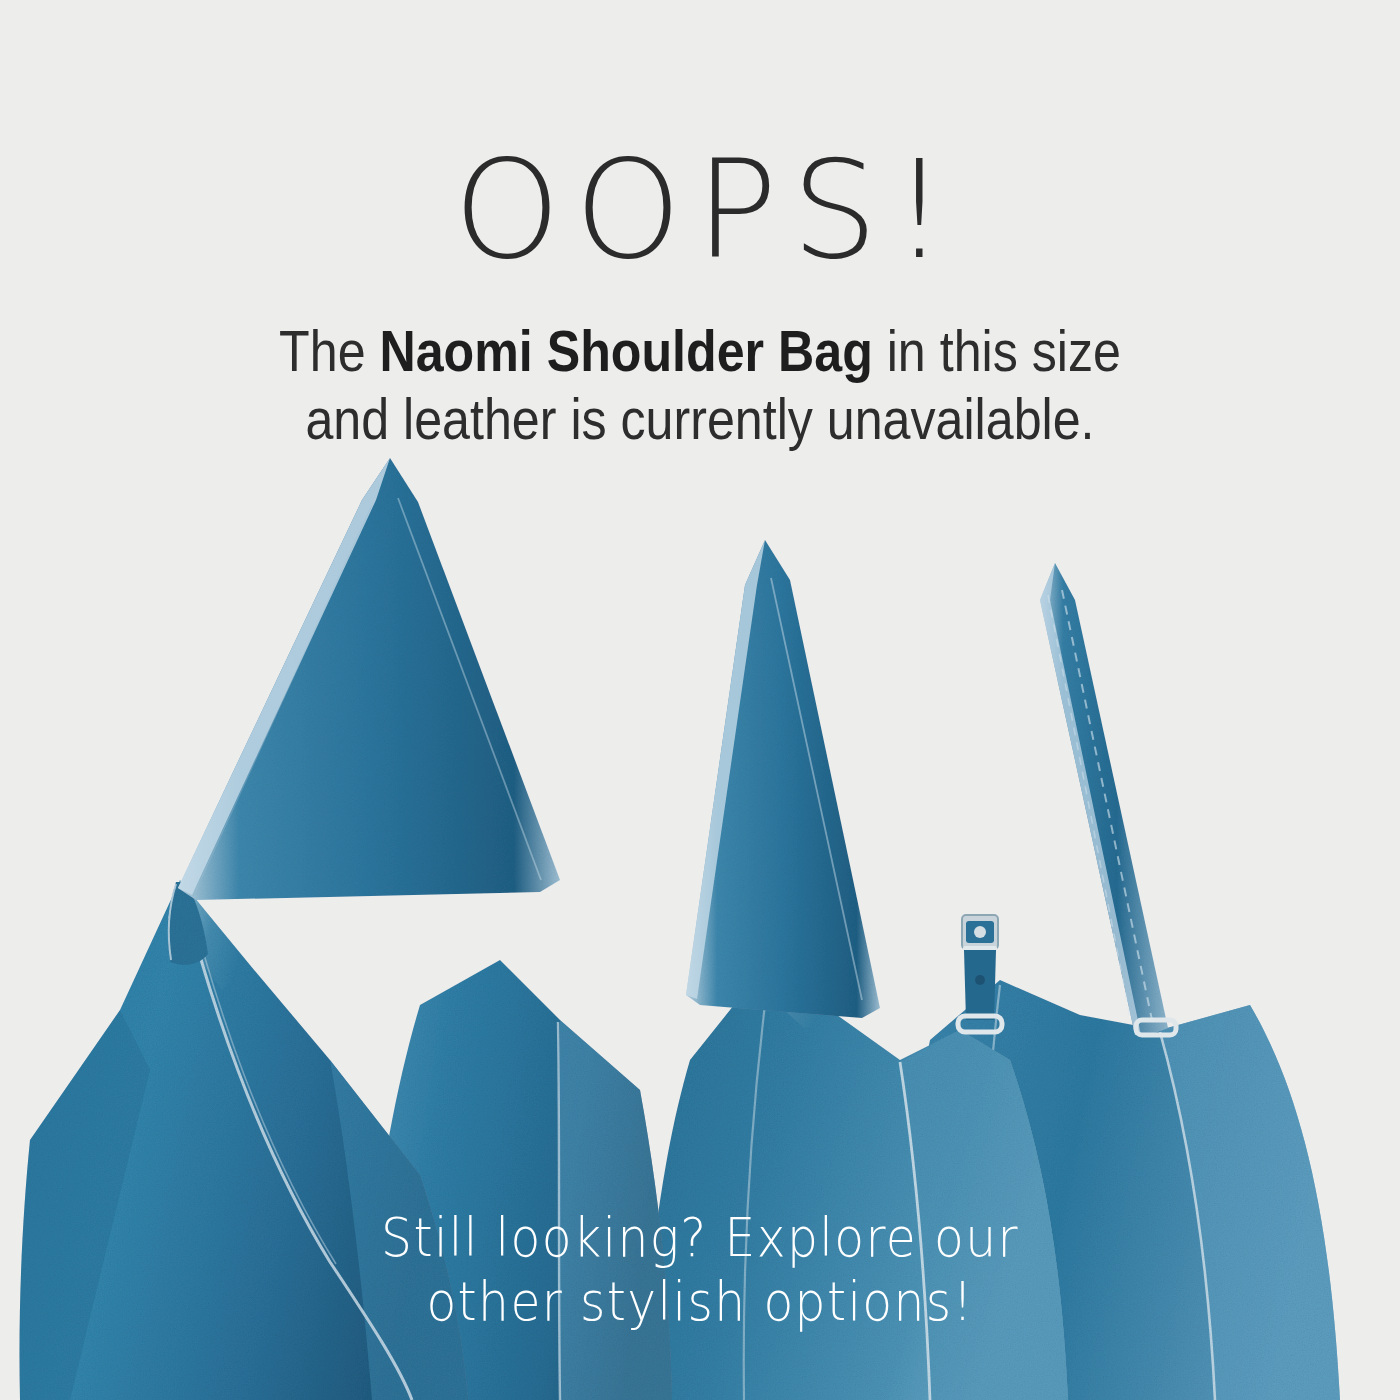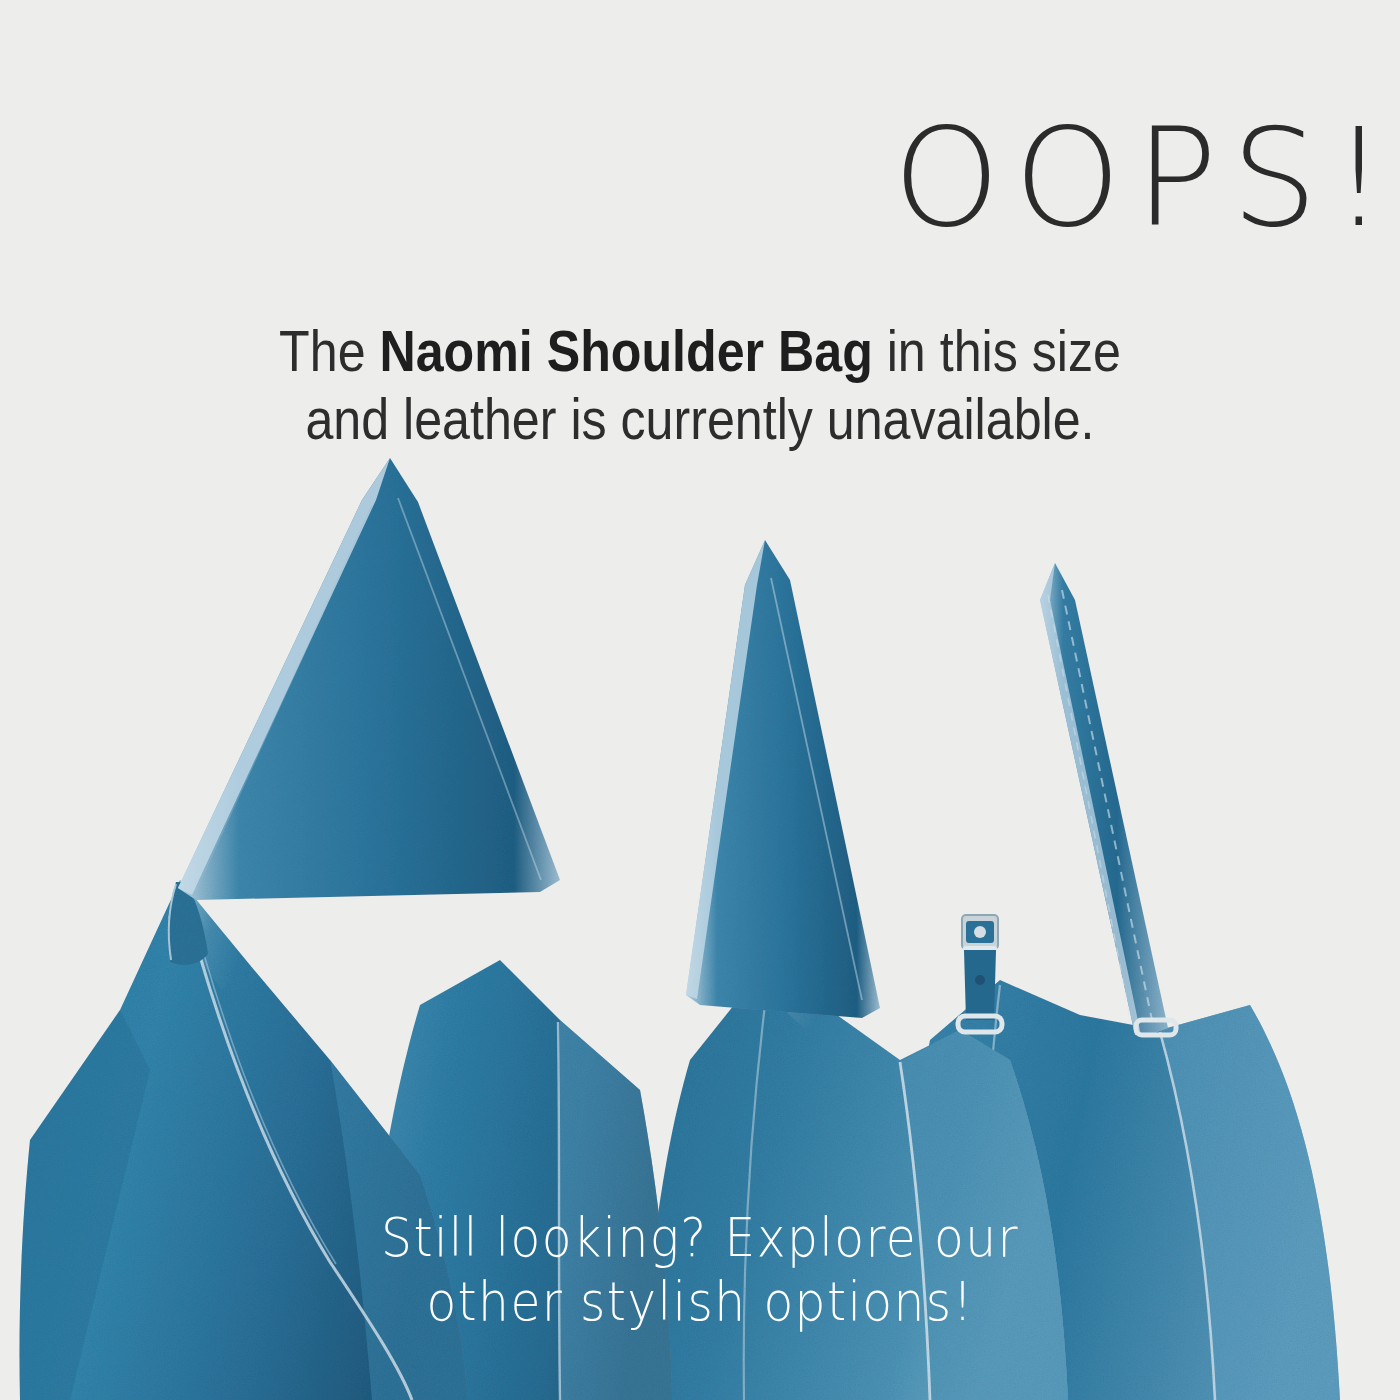--- a/index.html
+++ b/index.html
@@ -32,24 +32,24 @@
   }
   #product-image svg {
     display: block;
     width: 1400px;
     height: 1400px;
   }
 
   
   #headline {
     position: absolute;
-    top: 110px;
-    left: 0;
-    width: 1400px;
-    text-align: right;
+    top: 142px;
+    left: 0;
+    width: 1400px;
+    text-align: center;
     font-size: 136px;
     line-height: 1;
     font-weight: 300;
     letter-spacing: 14px;
     text-indent: 14px;
     color: #2b2b2b;
     font-family: "DejaVu Sans", sans-serif;
     -webkit-font-smoothing: antialiased;
   }
 

